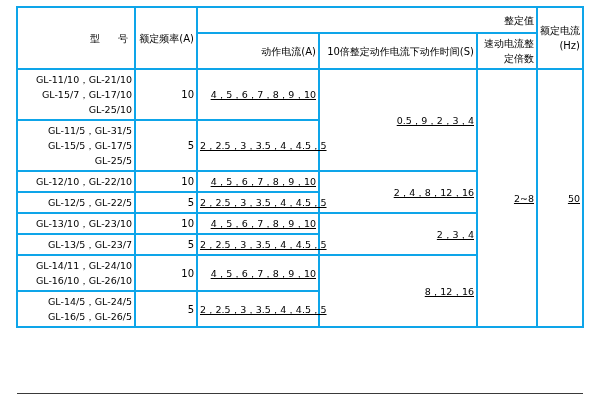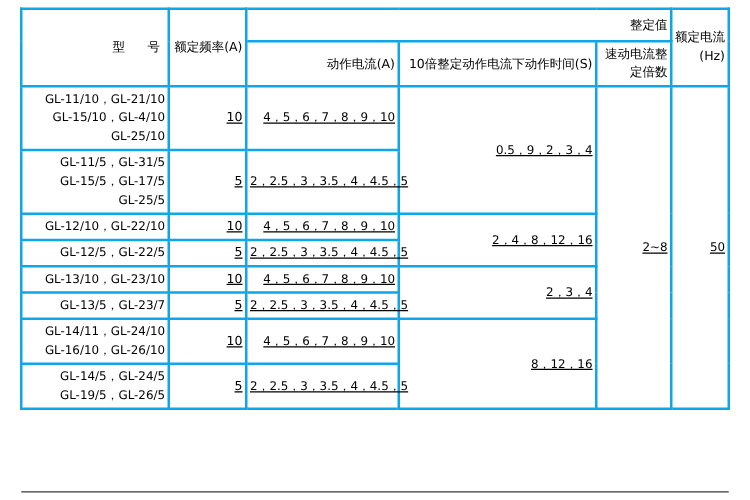--- a/index.html
+++ b/index.html
@@ -54,21 +54,20 @@
     padding-left: 8px;
     font-size: 9.5px;
     line-height: 17px;
     white-space: nowrap;
   }
   .models.indent {
     padding-left: 14px;
   }
   .cur {
     font-size: 10px;
-    text-decoration: underline;
   }
   .vals {
     font-size: 9.5px;
     white-space: nowrap;
     text-decoration: underline;
   }
   .bottom-rule {
     position: absolute;
     left: 17px;
     right: 17px;
@@ -108,21 +107,21 @@
         <th class="hdr">动作电流(A)</th>
         <th class="hdr">10倍整定动作电流下动作时间(S)</th>
         <th class="hdr">速动电流整定倍数</th>
       </tr>
     </thead>
     <tbody>
 
       <tr>
         <td class="models">
           <div>GL-11/10，GL-21/10</div>
-          <div>GL-15/10，GL-4/10</div>
+          <div>GL-15/7，GL-17/10</div>
           <div>GL-25/10</div>
         </td>
         <td class="cur">10</td>
         <td class="vals">4，5，6，7，8，9，10</td>
         <td class="vals" rowspan="2">0.5，9，2，3，4</td>
         <td class="vals" rowspan="8">2~8</td>
         <td class="vals" rowspan="8">50</td>
       </tr>
 
       <tr>
@@ -175,21 +174,21 @@
           <div>GL-16/10，GL-26/10</div>
         </td>
         <td class="cur">10</td>
         <td class="vals">4，5，6，7，8，9，10</td>
         <td class="vals" rowspan="2">8，12，16</td>
       </tr>
 
       <tr>
         <td class="models indent">
           <div>GL-14/5，GL-24/5</div>
-          <div>GL-19/5，GL-26/5</div>
+          <div>GL-16/5，GL-26/5</div>
         </td>
         <td class="cur">5</td>
         <td class="vals">2，2.5，3，3.5，4，4.5，5</td>
       </tr>
 
     </tbody>
   </table>
 
   <div class="bottom-rule"></div>
 

